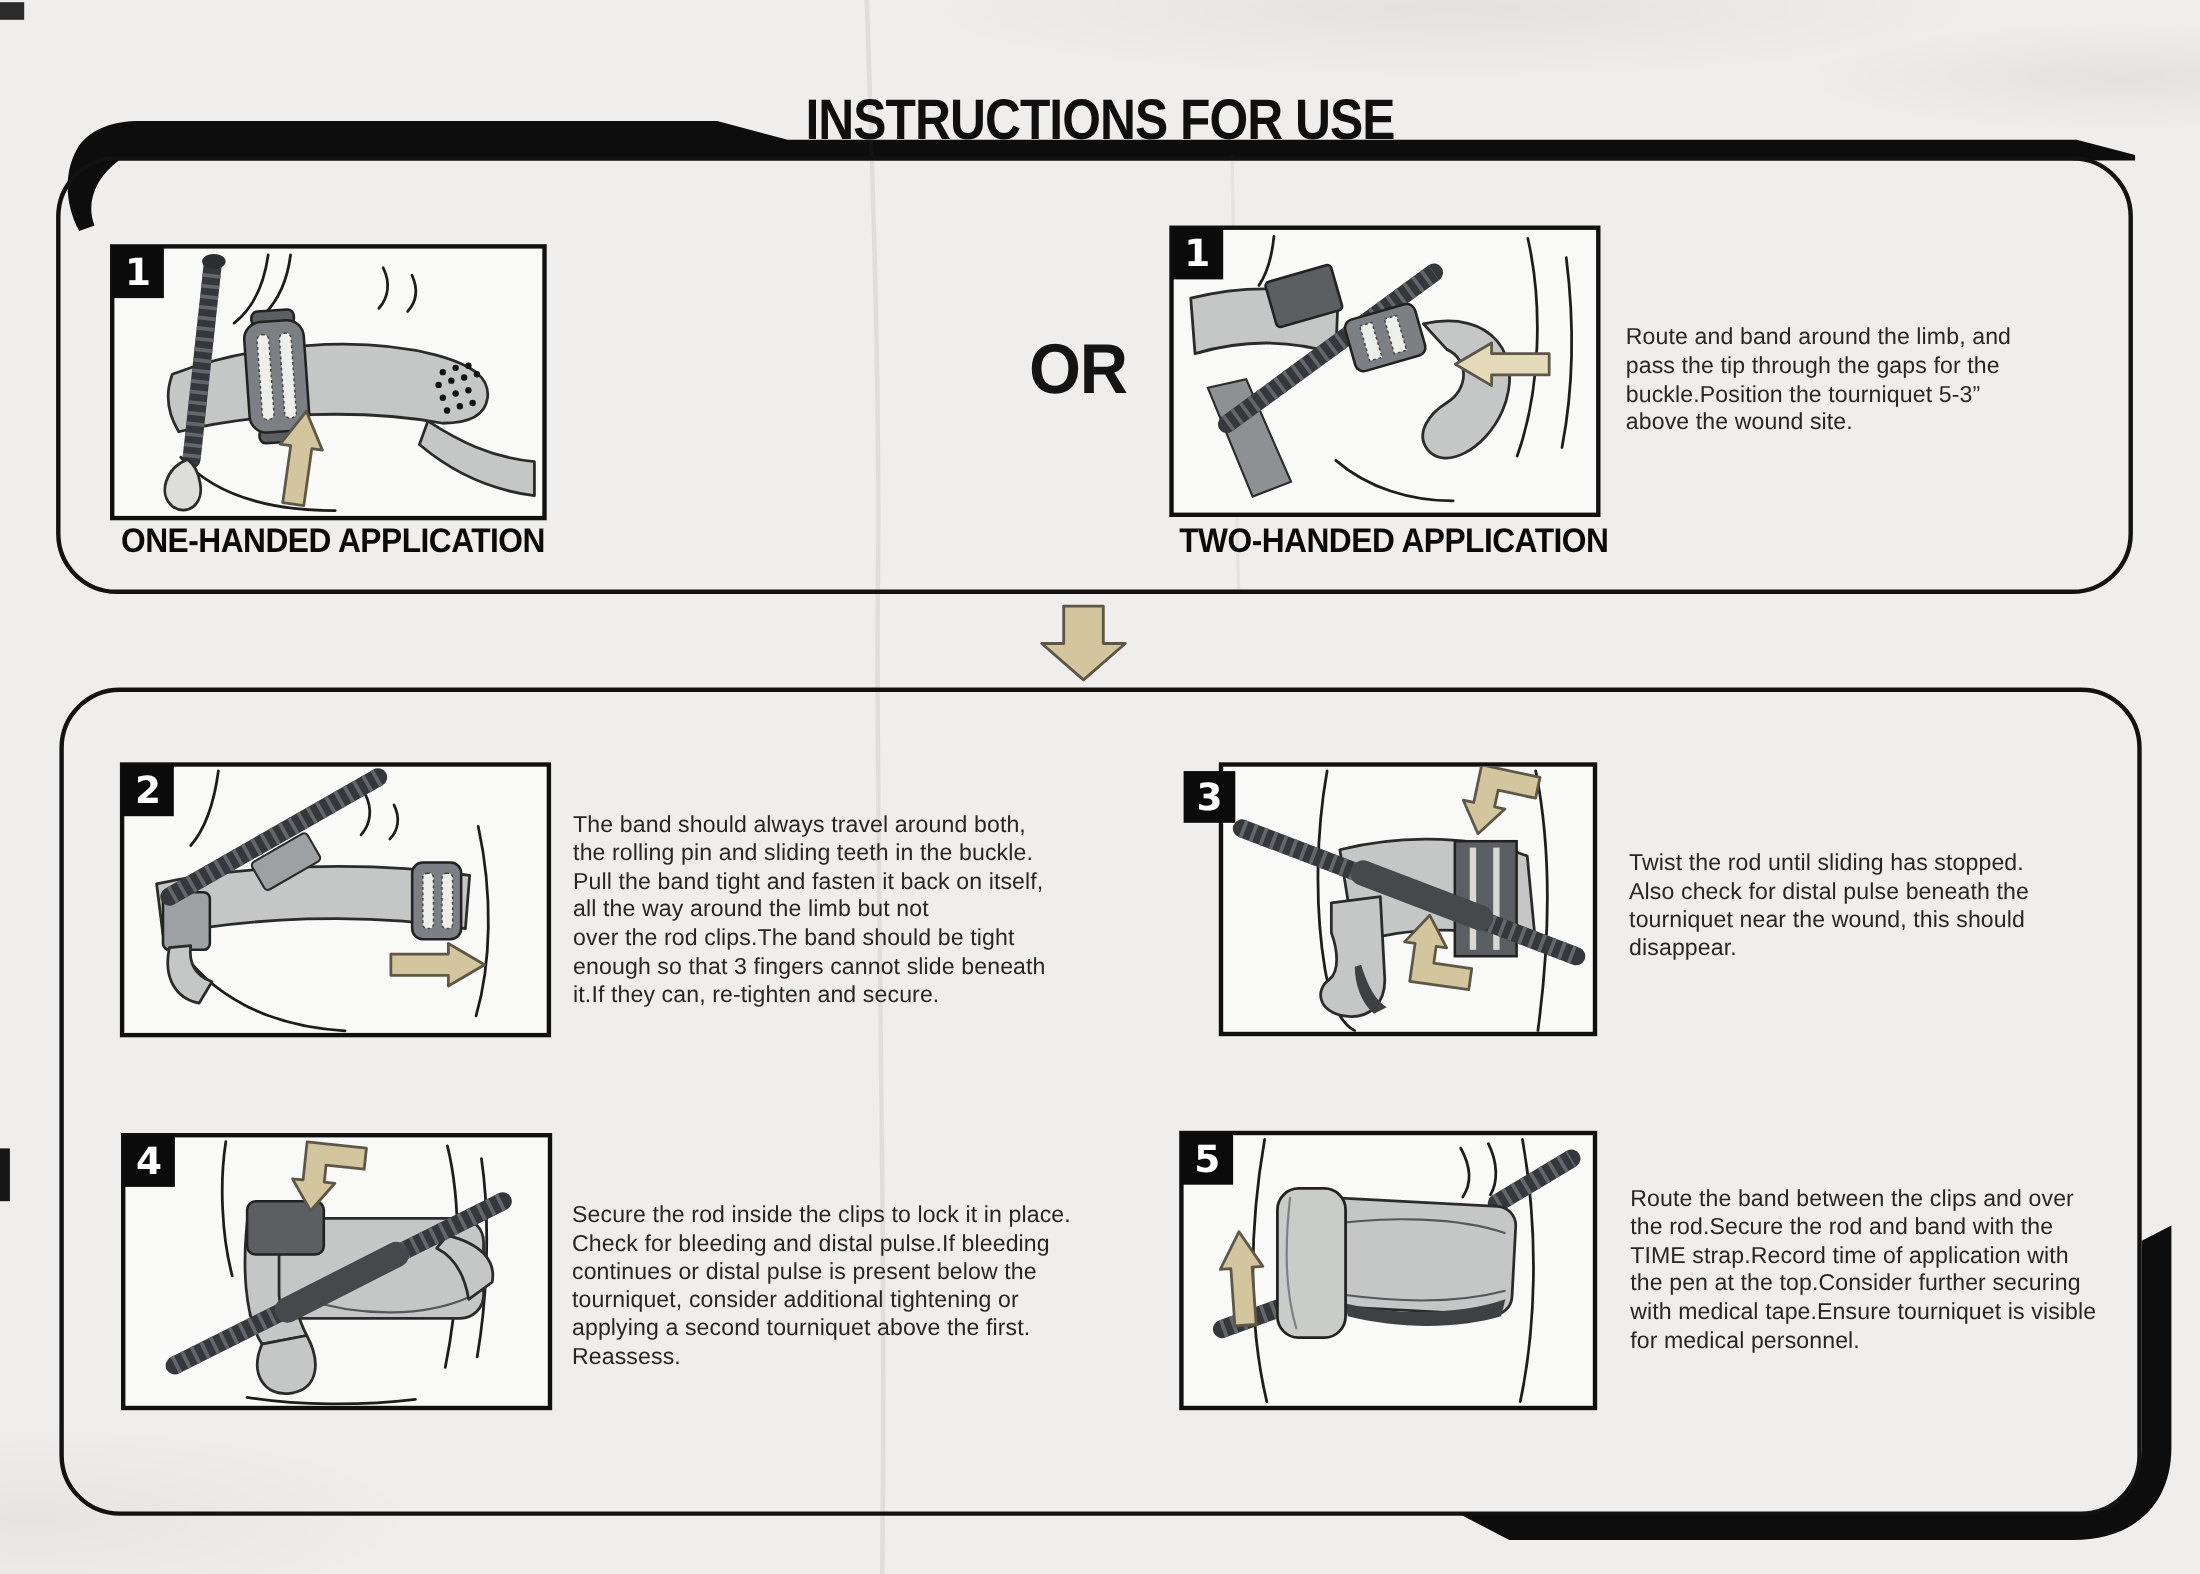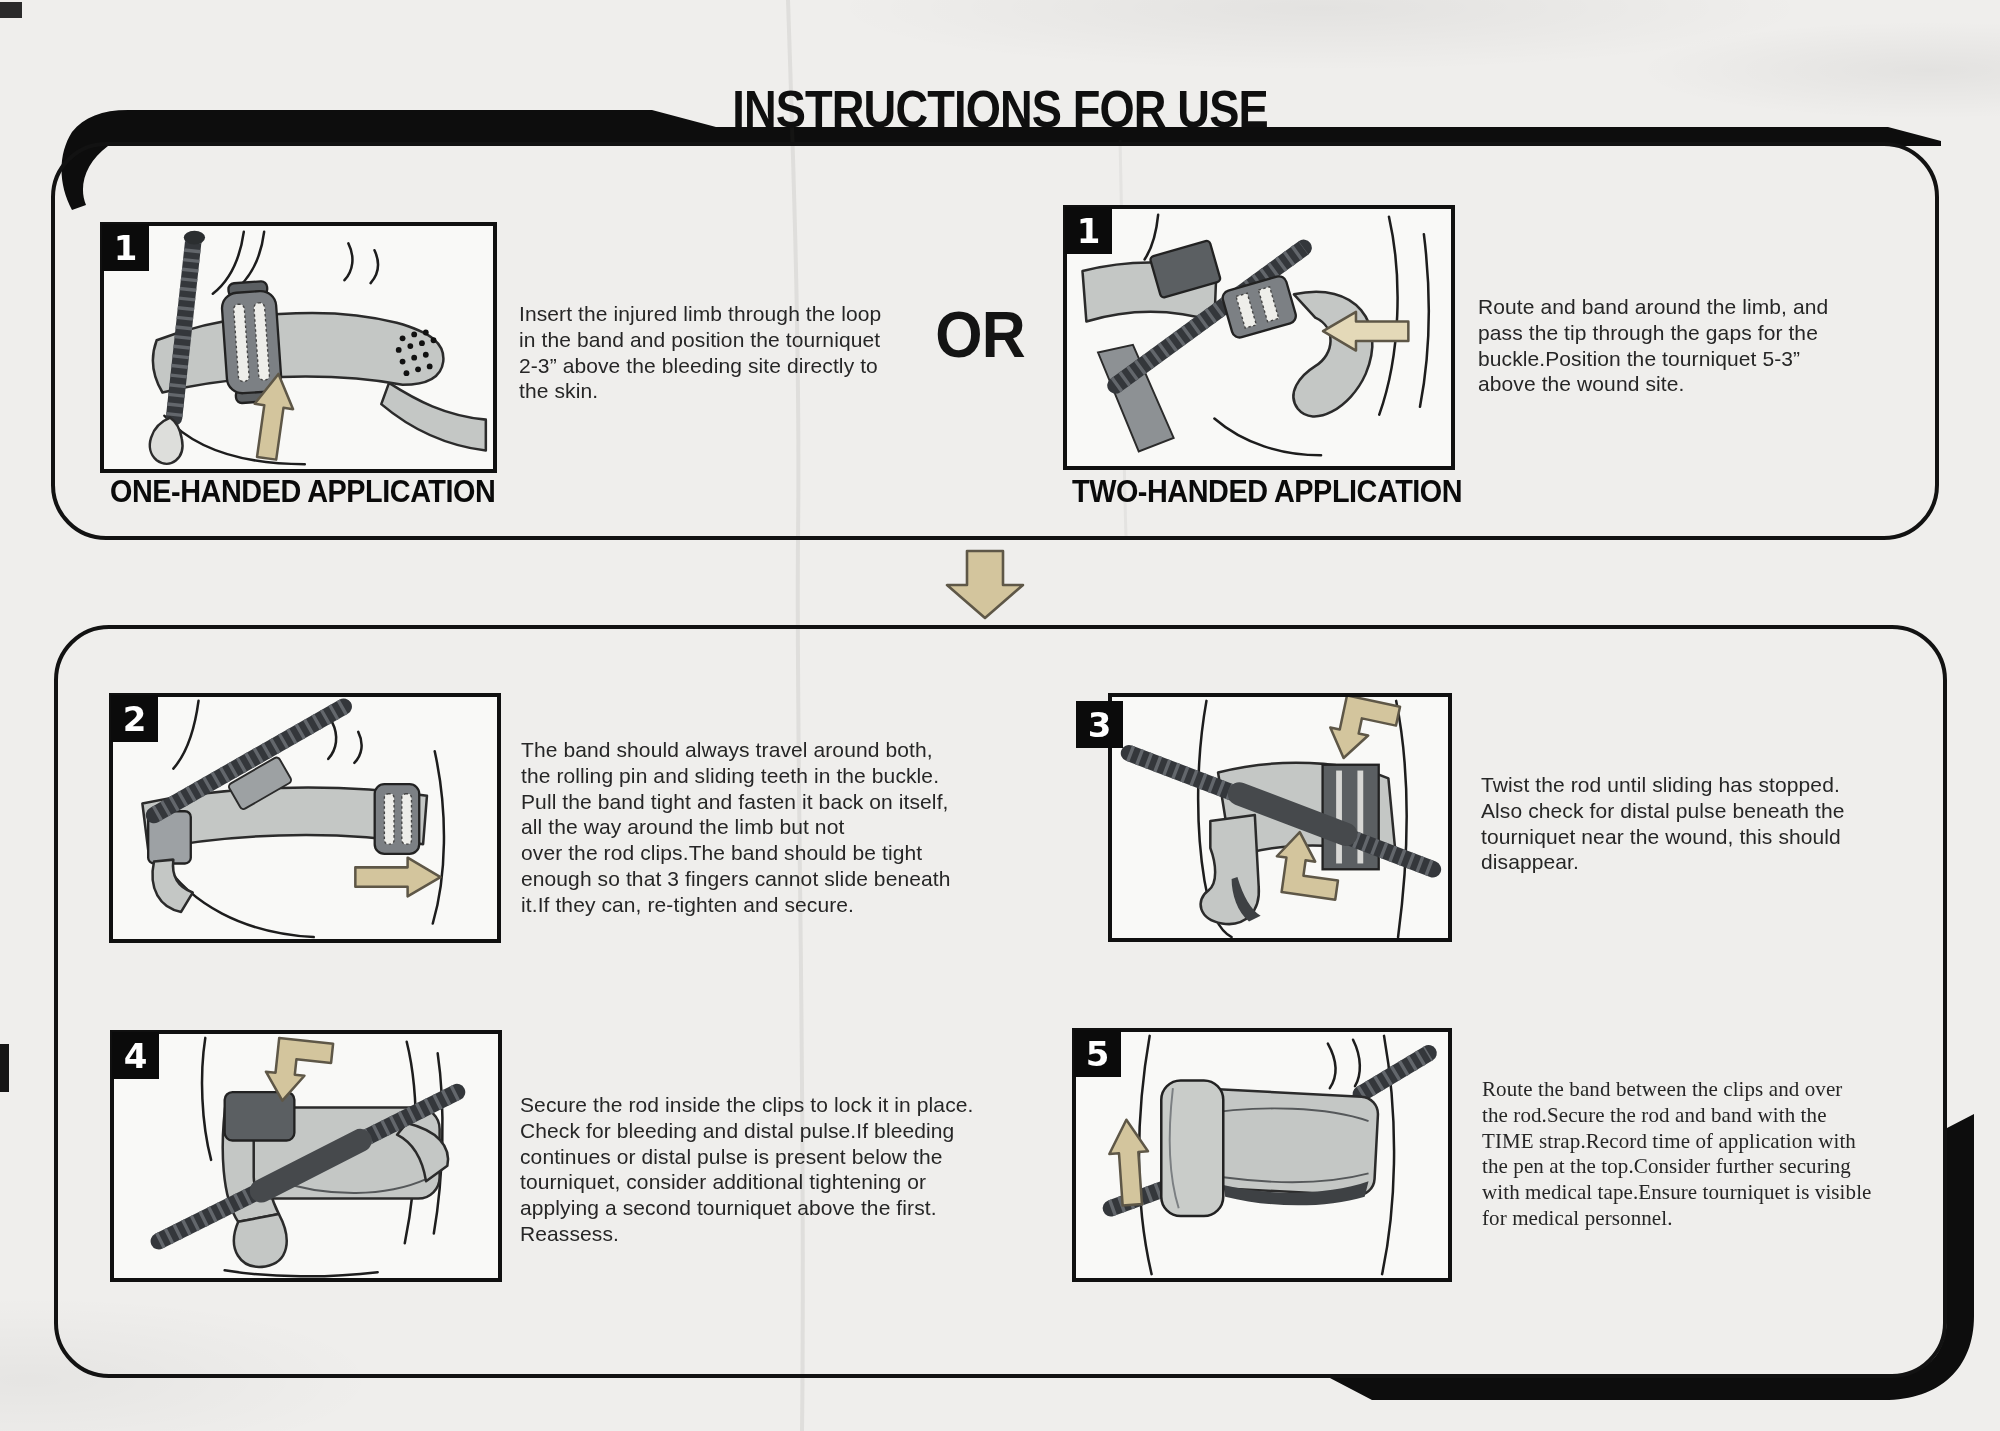--- a/index.html
+++ b/index.html
@@ -115,24 +115,20 @@
         <line class="rodbase" x1="90" y1="14" x2="70" y2="198"></line>
         <line class="rodrib" x1="90" y1="14" x2="70" y2="198"></line>
         <ellipse cx="91" cy="12" rx="11" ry="7" fill="#2b2e30"></ellipse>
         <path d="M66 198 C46 206 38 230 52 242 C66 252 82 240 78 220 C76 208 72 202 66 198 Z" fill="#dddedb" stroke="#2b2b2b" stroke-width="2.6"></path>
       </g>
       <polygon class="tan" points="20,0 40,34 30,34 30,88 10,88 10,34 0,34" transform="translate(158,150) rotate(8)"></polygon>
     </svg>
     <div class="badge">1</div>
   </div>
   <div class="caption" style="left:55px;top:328px;">ONE-HANDED APPLICATION</div>
-  <div class="step-text" style="left:464px;top:155px;width:420px;">Insert the injured limb through the loop
-in the band and position the tourniquet
-2-3” above the bleeding site directly to
-the skin.</div>
 
   <div class="or" style="left:878px;top:152px;">OR</div>
 
   <div class="panel" style="left:1008px;top:59px;width:392px;height:265px;">
     <svg viewBox="0 0 392 265">
       <path class="limb" d="M330 8 C344 70 342 150 320 212"></path>
       <path class="limb" d="M366 26 C374 90 372 152 362 204"></path>
       <path class="limb" d="M92 6 C90 26 86 40 78 52"></path>
       <path class="limb" d="M150 216 C180 242 220 254 260 254"></path>
       <path class="band" d="M14 64 C62 52 112 52 152 66 L150 116 C104 102 58 104 18 116 Z"></path>
@@ -271,19 +267,19 @@
       <g>
         <line class="rodbase" x1="34" y1="182" x2="94" y2="160"></line>
         <line class="rodrib" x1="34" y1="182" x2="94" y2="160"></line>
       </g>
       <rect x="86" y="50" width="64" height="140" rx="20" fill="#c9ccc9" stroke="#222" stroke-width="2.6"></rect>
       <path d="M98 58 C92 110 94 150 104 182" fill="none" stroke="#7b7f82" stroke-width="2"></path>
       <polygon class="tan" points="20,0 40,34 30,34 30,88 10,88 10,34 0,34" transform="translate(30,92) rotate(-4)"></polygon>
     </svg>
     <div class="badge">5</div>
   </div>
-  <div class="step-text" style="left:1424px;top:448px;width:460px;font-family:Liberation Serif, serif;">Route the band between the clips and over
+  <div class="step-text" style="left:1424px;top:448px;width:460px;">Route the band between the clips and over
 the rod.Secure the rod and band with the
 TIME strap.Record time of application with
 the pen at the top.Consider further securing
 with medical tape.Ensure tourniquet is visible
 for medical personnel.</div>
 </section>
 
 </body></html>

